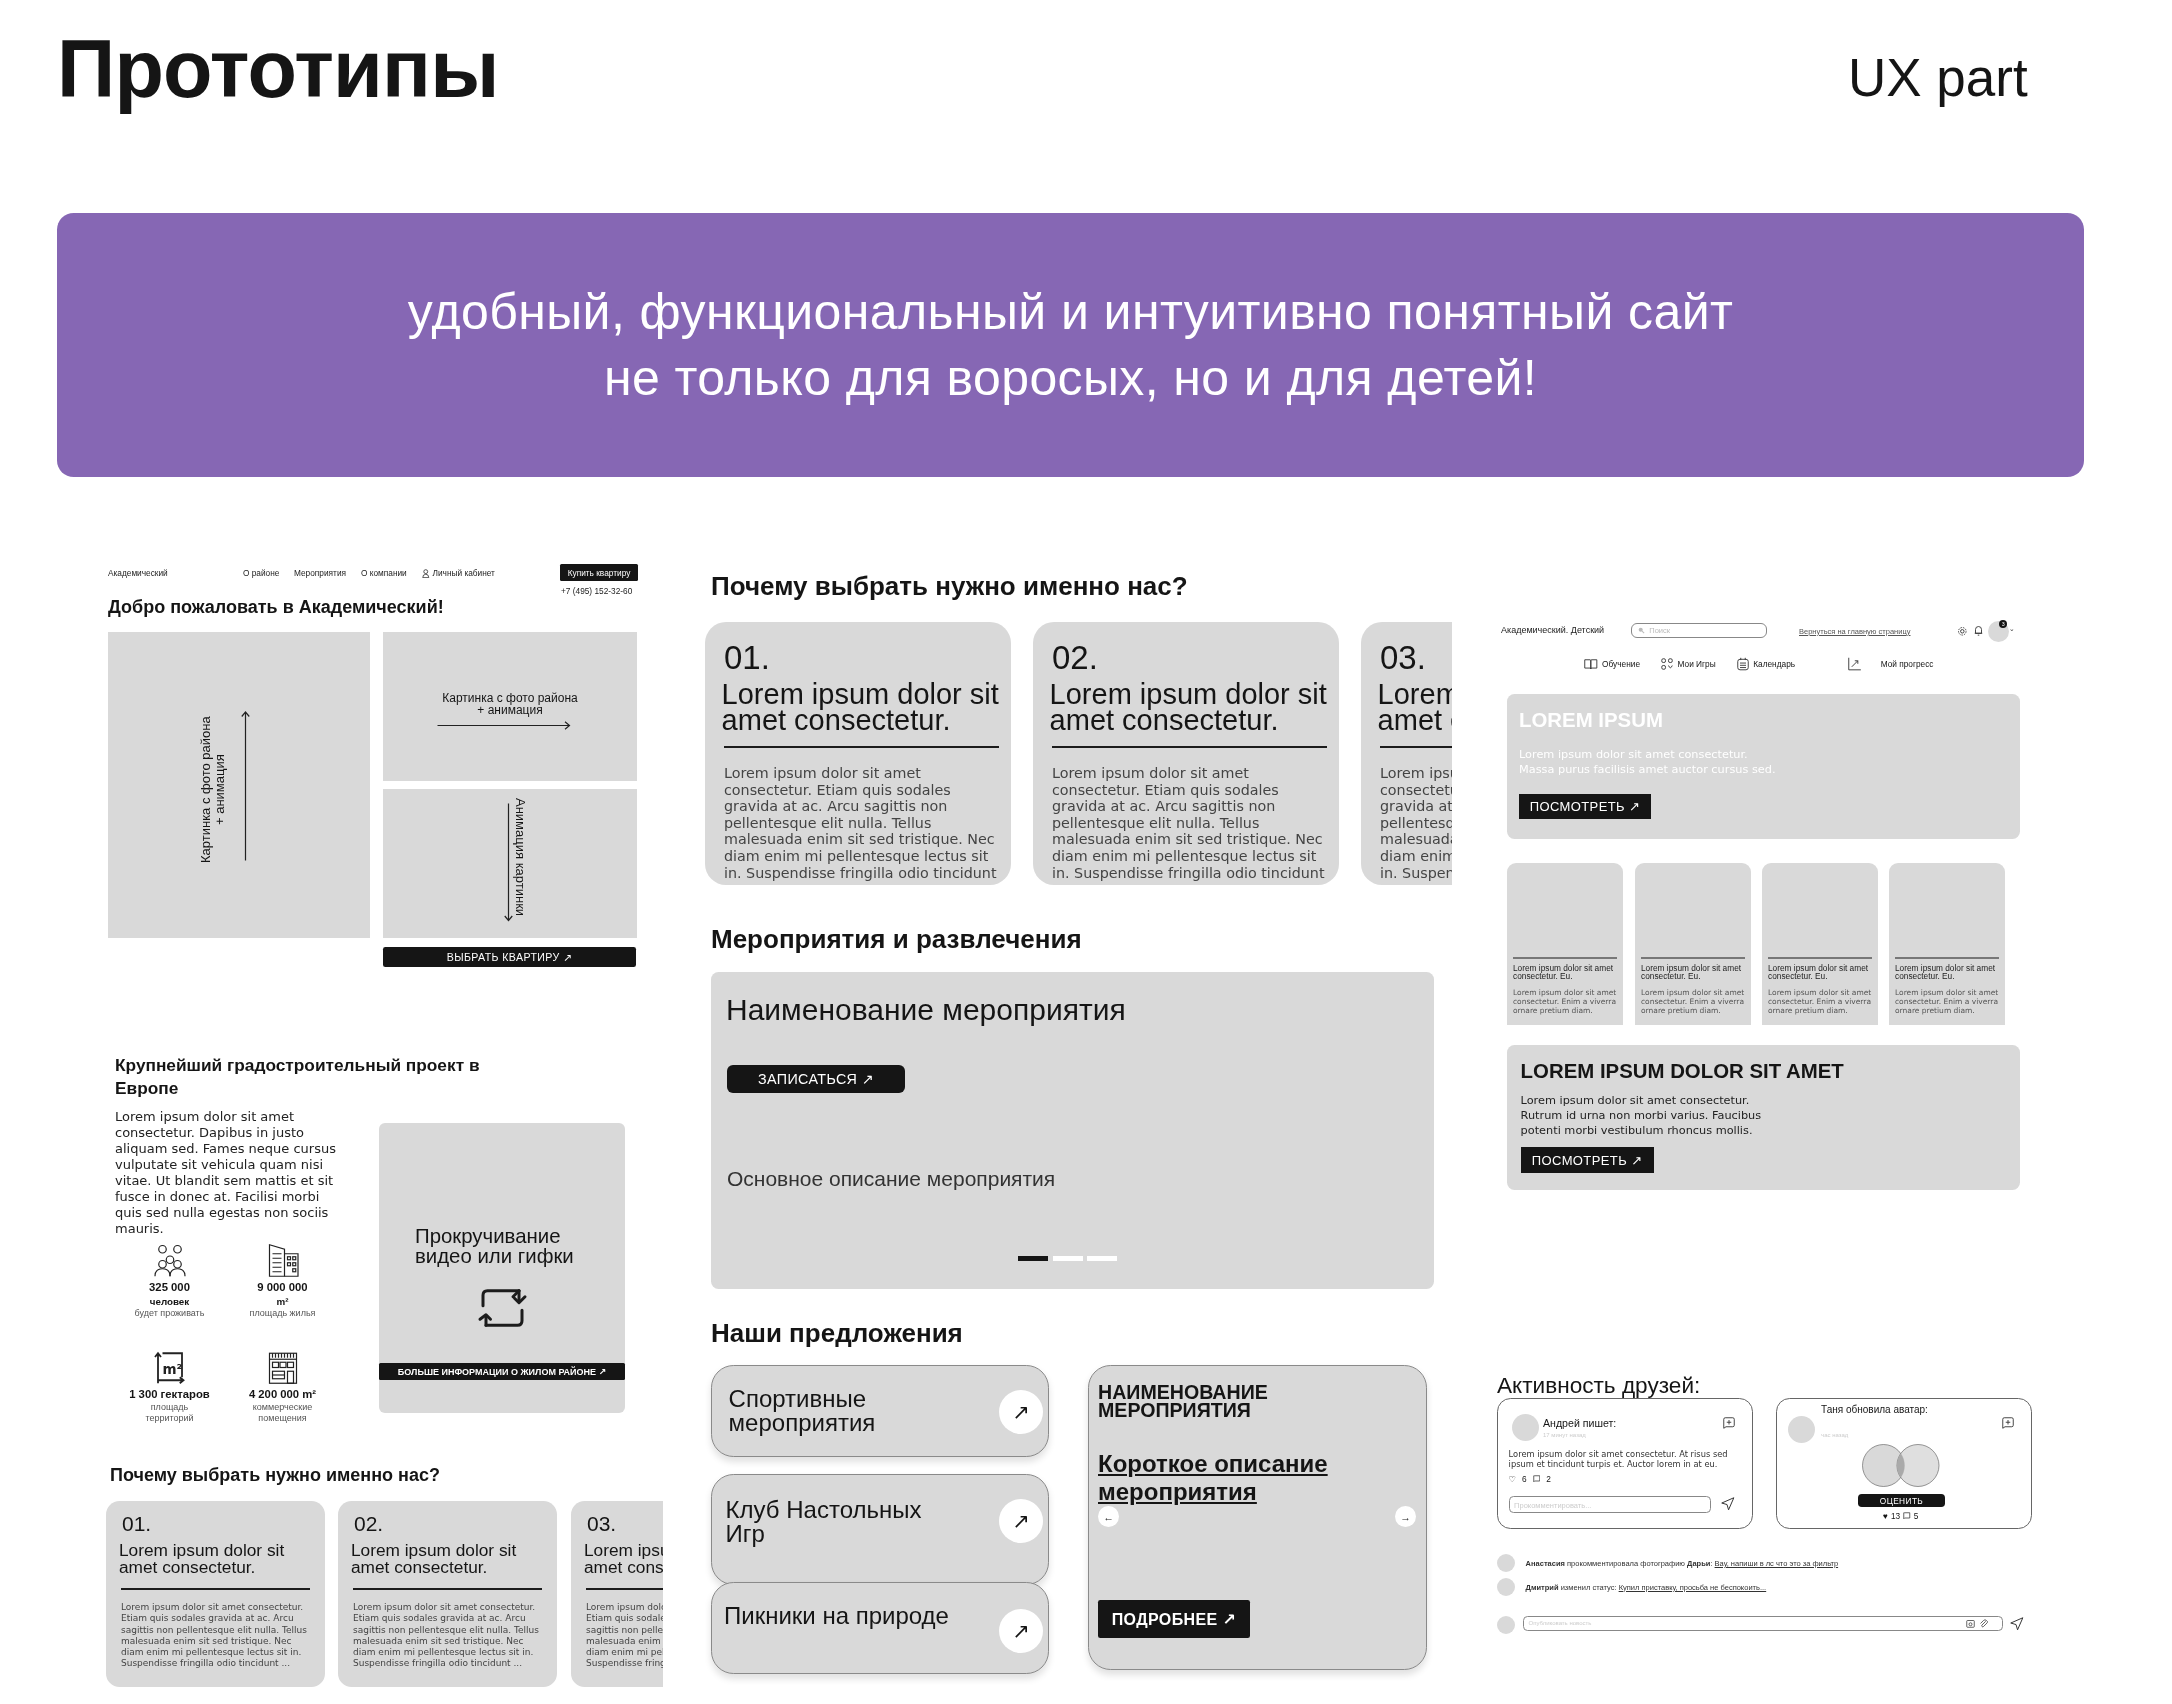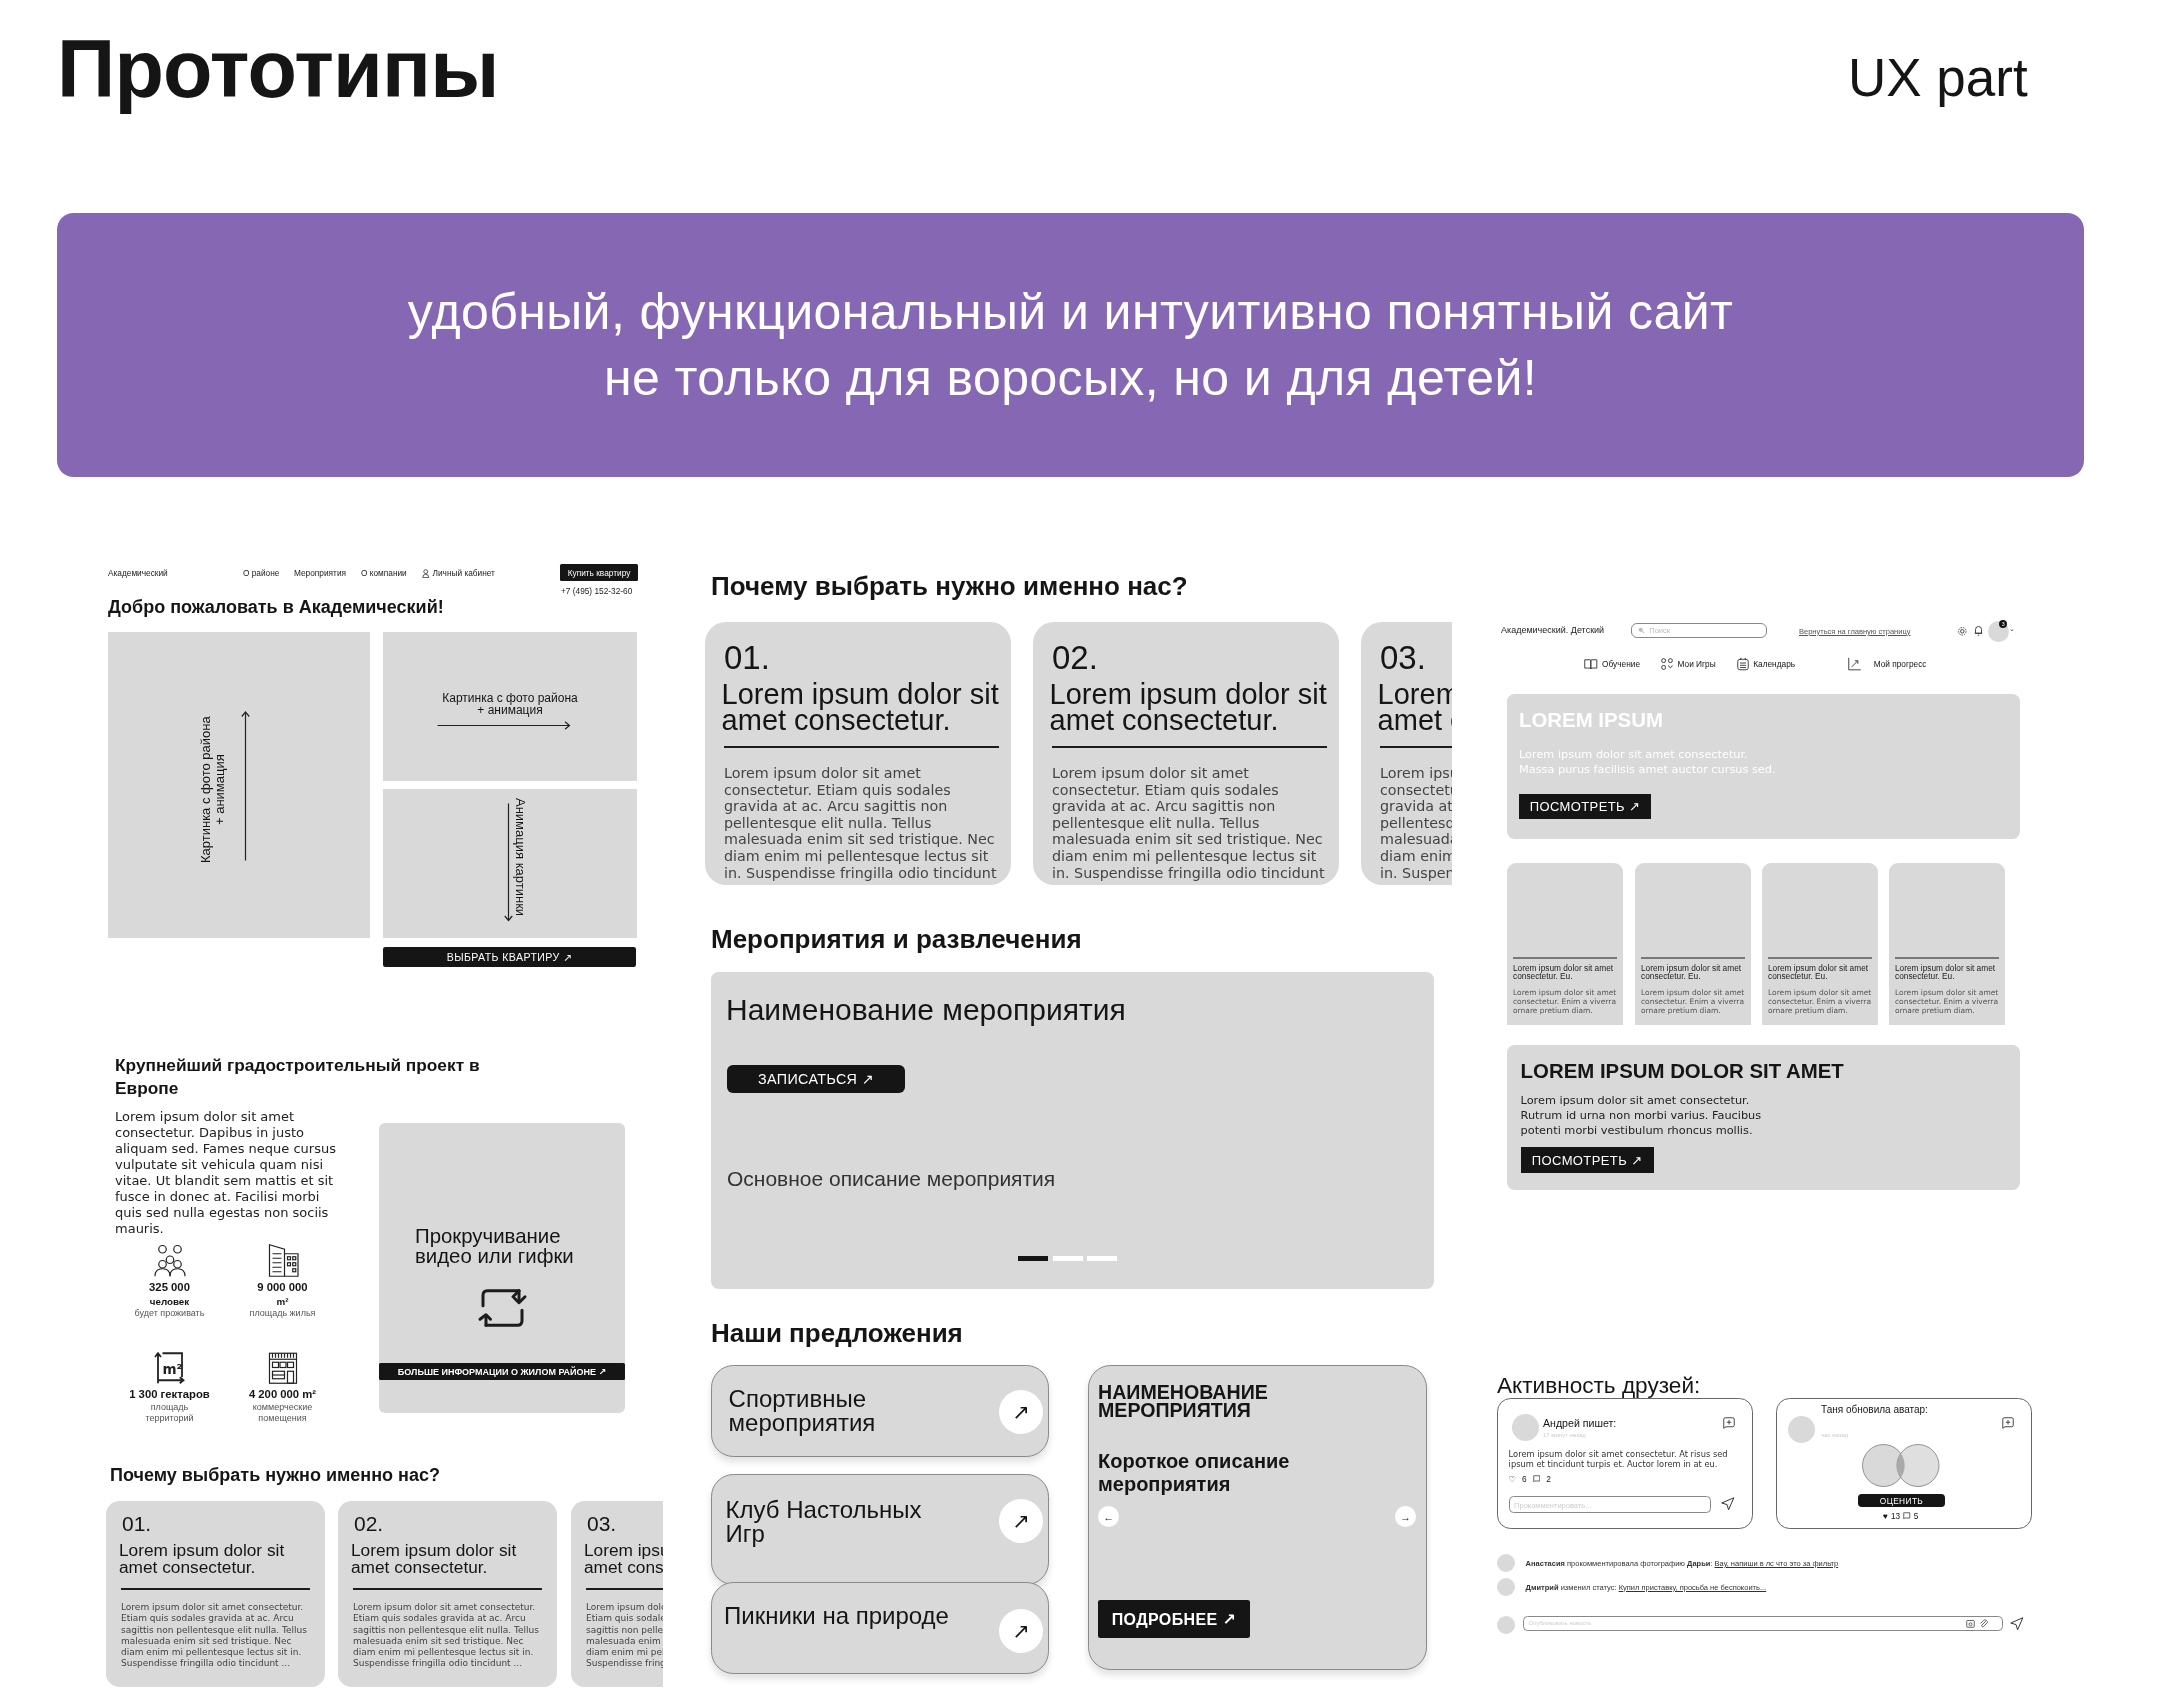--- a/index.html
+++ b/index.html
@@ -257,21 +257,21 @@
   <div class="abs offer" style="left:711px;top:1474px;width:338px;height:111px;">
     <div class="abs lbl" style="left:13.6px;top:22.6px;width:241px;">Клуб Настольных Игр</div>
     <div class="abs circle-btn" style="left:287px;top:24px;">↗</div>
   </div>
   <div class="abs offer" style="left:711px;top:1582px;width:338px;height:92px;">
     <div class="abs lbl" style="left:12px;top:21px;width:226px;">Пикники на природе</div>
     <div class="abs circle-btn" style="left:287px;top:26px;">↗</div>
   </div>
   <div class="abs offer" style="left:1088px;top:1365px;width:339px;height:305px;">
     <div class="abs" style="left:9px;top:16.6px;width:226px;font-size:19.6px;line-height:18px;font-weight:700;">НАИМЕНОВАНИЕ МЕРОПРИЯТИЯ</div>
-    <div class="abs" style="left:9px;top:84px;font-size:20px;font-weight:700;">Короткое описание мероприятия</div>
+    <div class="abs" style="left:9px;top:84px;font-size:24px;font-weight:700;text-decoration:underline;">Короткое описание мероприятия</div>
     <div class="abs" style="left:9px;top:140px;width:21px;height:21px;border-radius:50%;background:#fff;display:flex;align-items:center;justify-content:center;font-size:10.6px;">←</div>
     <div class="abs" style="left:306px;top:140px;width:21px;height:21px;border-radius:50%;background:#fff;display:flex;align-items:center;justify-content:center;font-size:10.6px;">→</div>
     <div class="abs dark-btn" style="left:9px;top:234px;width:152px;height:38px;font-size:16px;font-weight:700;border-radius:2.3px;">ПОДРОБНЕЕ ↗</div>
   </div>
 </div>
 
 <div>
   <div class="abs kid-small" style="left:1501px;top:625px;">Академический. Детский</div>
   <div class="abs" style="left:1631px;top:623px;width:136px;height:15px;border:1.1px solid #888;border-radius:6px;display:flex;align-items:center;gap:4.5px;padding-left:6px;">
     <svg width="6.8" height="6.8" viewBox="0 0 10 10">
@@ -312,21 +312,21 @@
     </div>
     <div style="display:flex;gap:4.5px;align-items:center;">
       <svg width="12" height="13.6" viewBox="0 0 16 18">
           <g fill="none" stroke="#333" stroke-width="1.2">
             <rect x="1" y="3" width="14" height="14" rx="3"></rect>
             <path d="M5 1 V4 M11 1 V4 M4 8 H12 M4 11 H12 M4 14 H12"></path>
           </g>
         </svg>
       <span>Календарь</span>
     </div>
-    <div style="display:flex;gap:12px;align-items:center;padding-left:32px;">
+    <div style="display:flex;gap:19px;align-items:center;padding-left:32px;">
       <svg width="13.6" height="13.6" viewBox="0 0 18 18">
           <g fill="none" stroke="#333" stroke-width="1.2">
             <path d="M1 1 V17 H17"></path>
             <path d="M5 13 L13 5 M9 5 H13 V9"></path>
           </g>
         </svg>
       <span>Мой прогресс</span>
     </div>
   </div>
 

